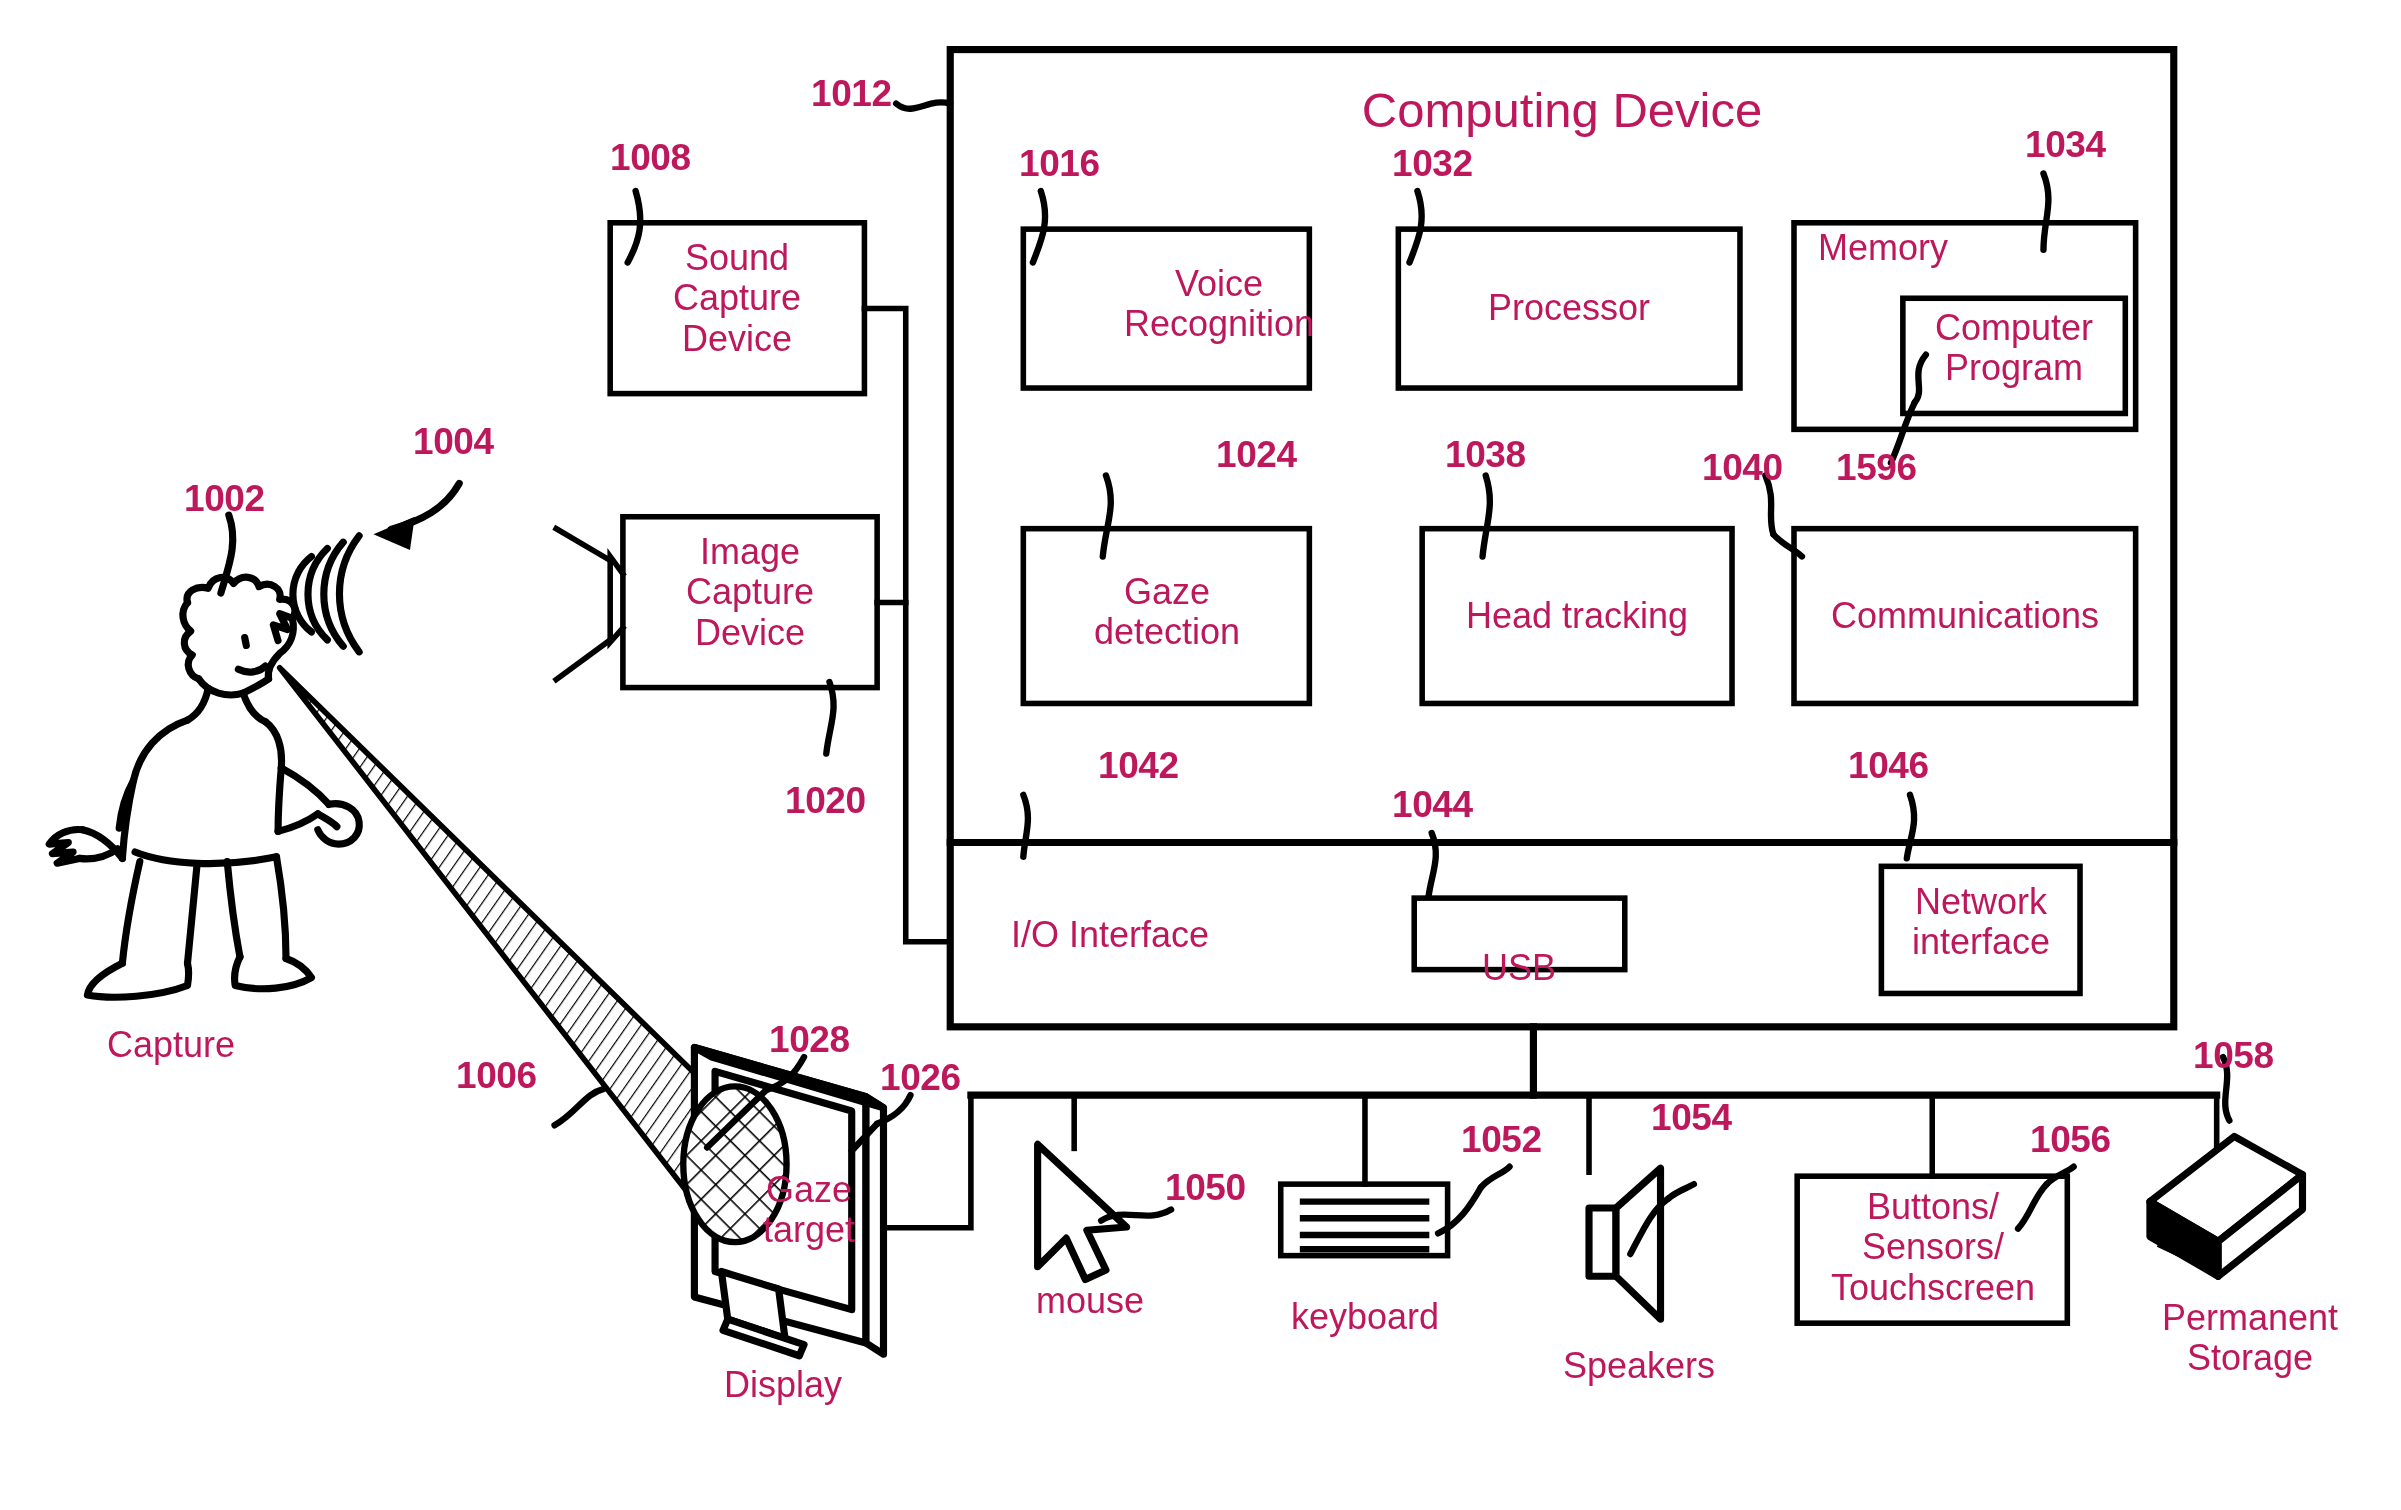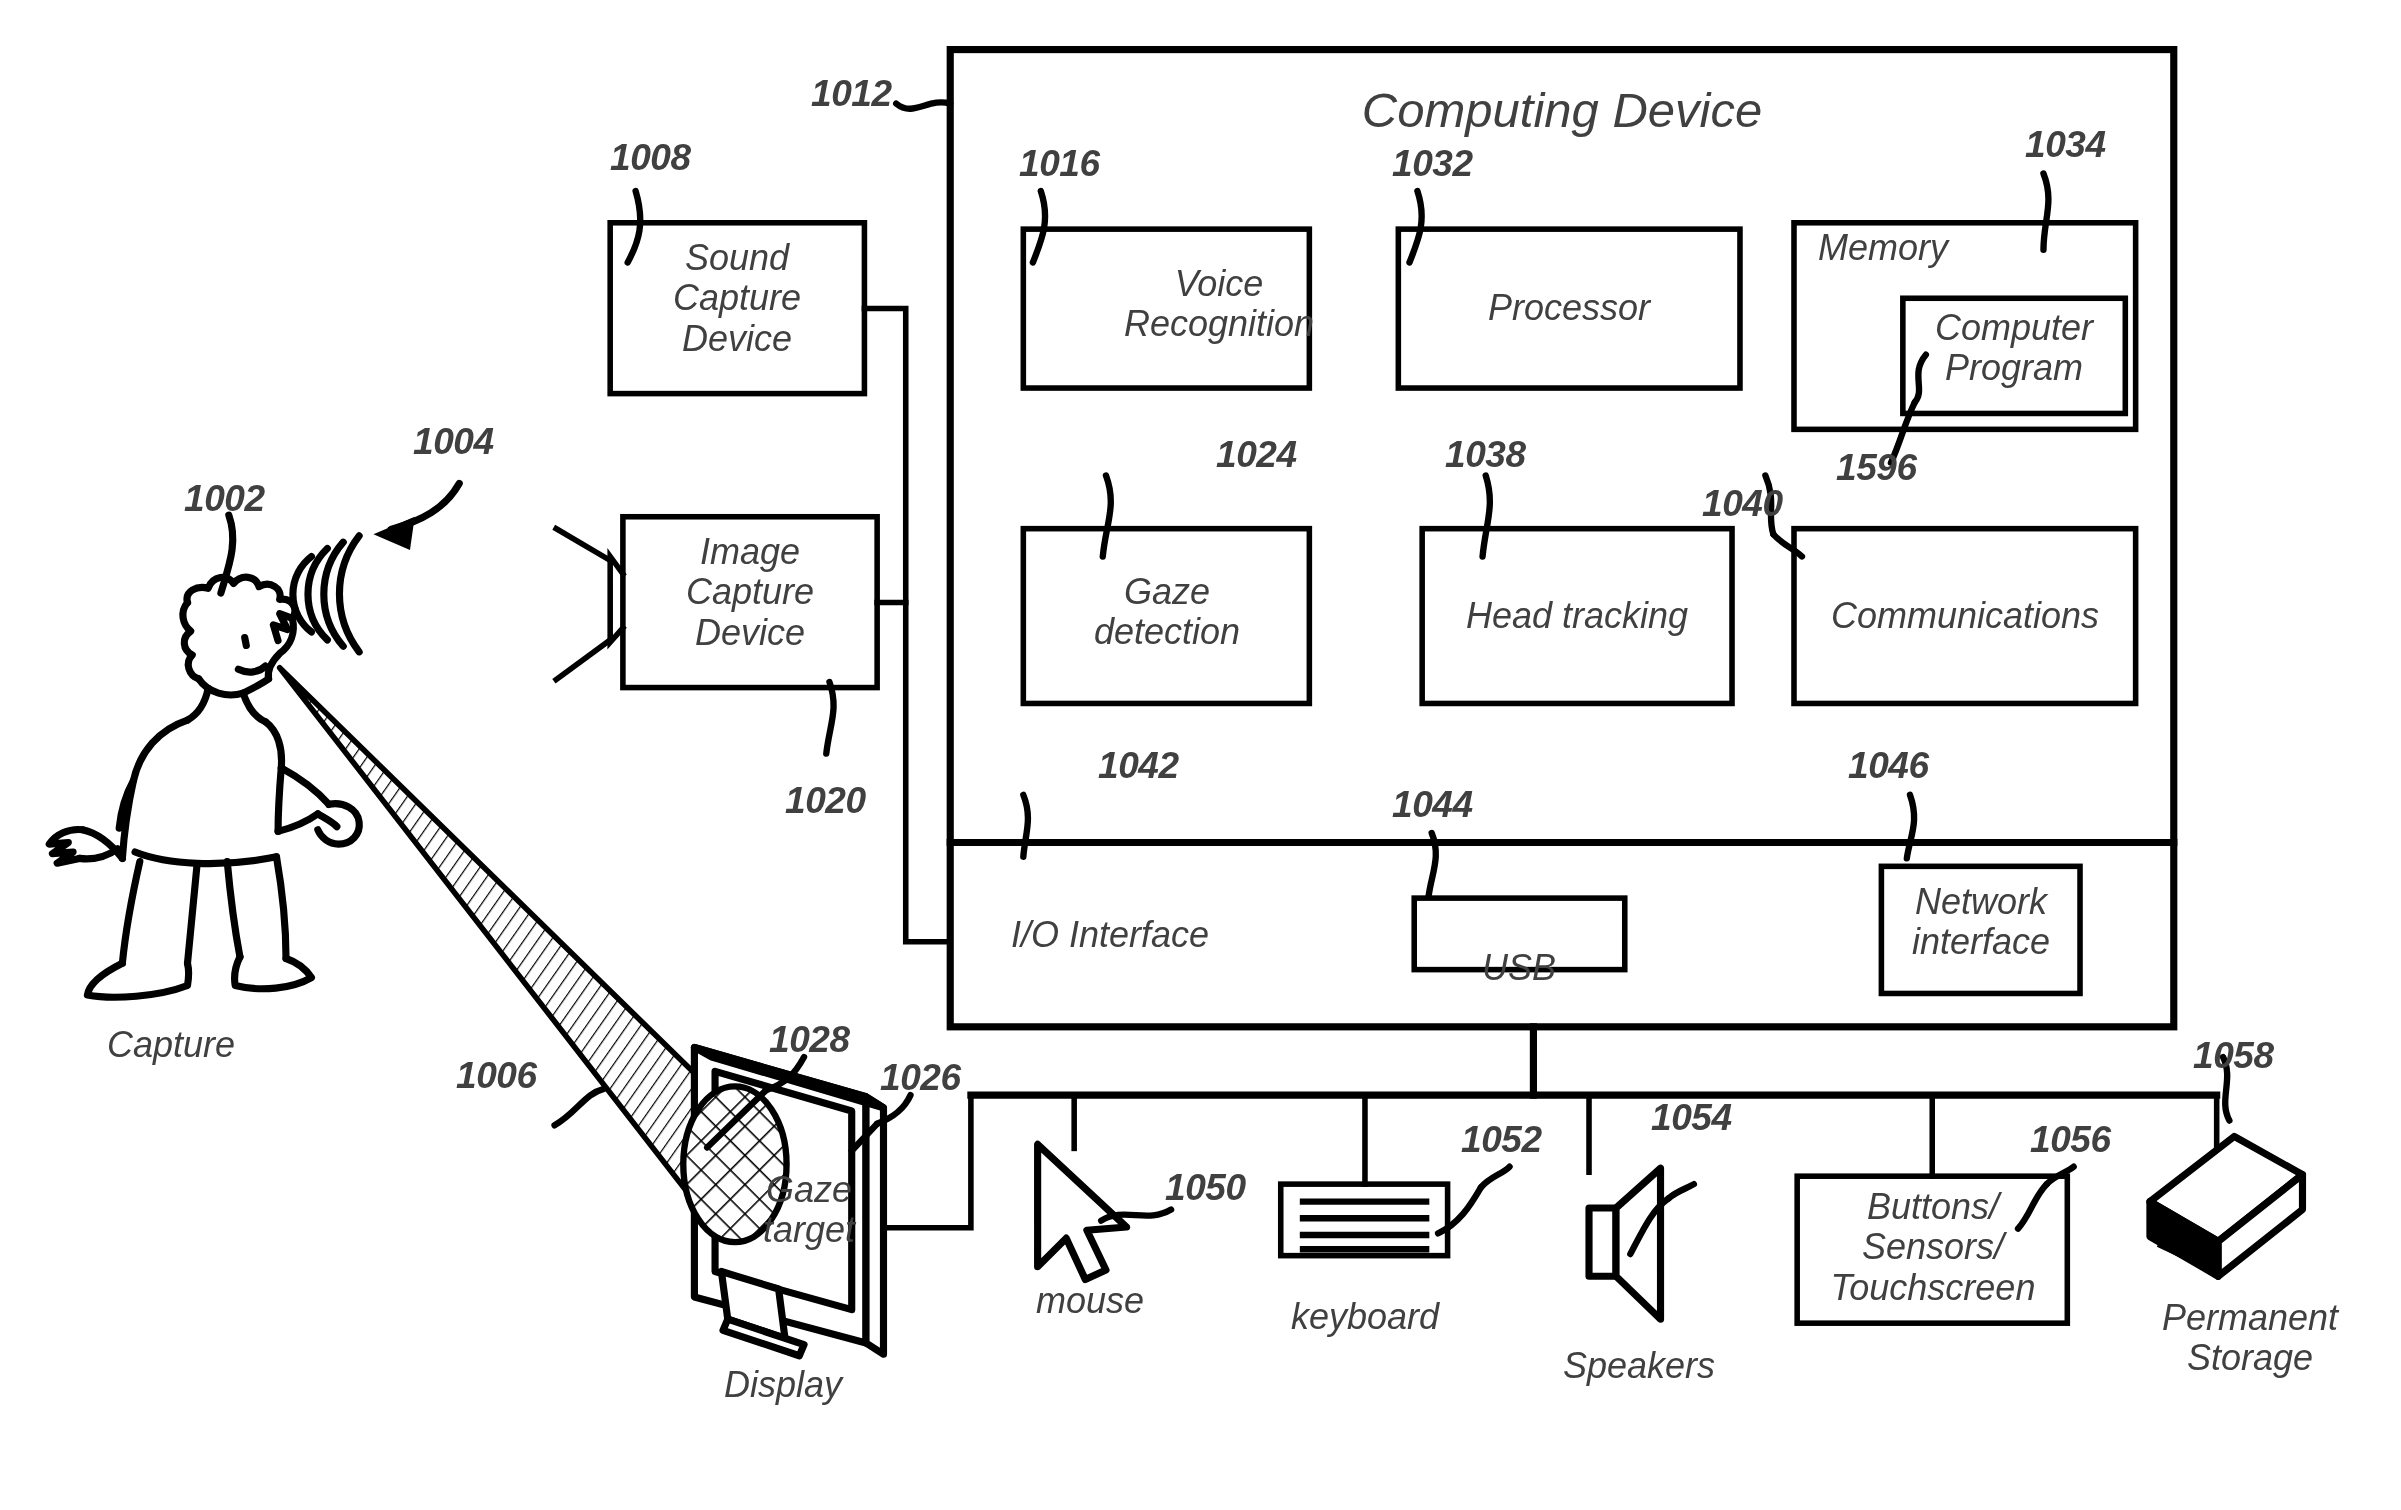--- a/index.html
+++ b/index.html
@@ -22,22 +22,21 @@
     position: absolute;
     left: 0; top: 0;
     width: 2401px;
     height: 1511px;
   }
   .lbl {
     position: absolute;
     font-family: "Liberation Sans", sans-serif;
     white-space: pre;
     line-height: 1.12;
-    color: #404040;
-    font-style: italic;
+    color: #be185d;
   }
   .ref {
     font-weight: bold;
     font-size: 37px;
     letter-spacing: -0.4px;
   }
   .boxtxt {
     font-size: 36px;
     text-align: center;
   }
@@ -307,21 +306,21 @@
   </svg>
 
   <div class="lbl title ctr" style="left:1562px; top:83px; width:477px;">Computing Device</div>
 
   <div class="lbl ref" style="left:811px; top:73px;">1012</div>
   <div class="lbl ref" style="left:610px; top:137px;">1008</div>
   <div class="lbl ref" style="left:1019px; top:143px;">1016</div>
   <div class="lbl ref" style="left:1392px; top:143px;">1032</div>
   <div class="lbl ref" style="left:2025px; top:124px;">1034</div>
   <div class="lbl ref" style="left:1836px; top:447px;">1596</div>
-  <div class="lbl ref" style="left:1702px; top:447px;margin-top:36px;">1040</div>
+  <div class="lbl ref" style="left:1702px; top:447px;">1040</div>
   <div class="lbl ref" style="left:1216px; top:434px;">1024</div>
   <div class="lbl ref" style="left:1445px; top:434px;">1038</div>
   <div class="lbl ref" style="left:785px; top:780px;">1020</div>
   <div class="lbl ref" style="left:1098px; top:745px;">1042</div>
   <div class="lbl ref" style="left:1392px; top:784px;">1044</div>
   <div class="lbl ref" style="left:1848px; top:745px;">1046</div>
 
   <div class="lbl ref" style="left:413px; top:421px;">1004</div>
   <div class="lbl ref" style="left:184px; top:478px;">1002</div>
   <div class="lbl ref" style="left:456px; top:1055px;">1006</div>

